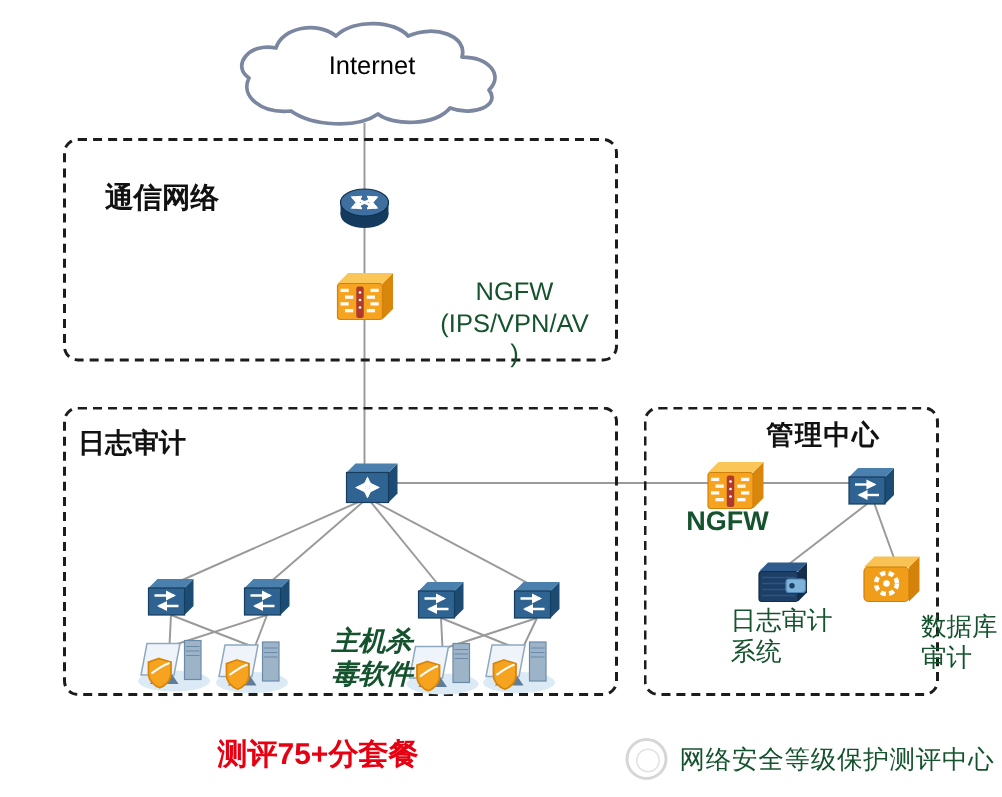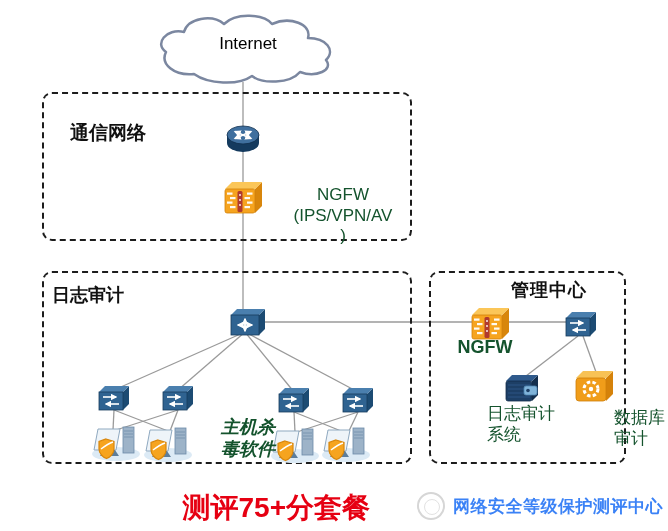--- a/index.html
+++ b/index.html
@@ -22,29 +22,29 @@
   #zone-computing{left:42px;top:271px;width:366px;height:189px;}
   #zone-management{left:429px;top:271px;width:193px;height:189px;}
   #label-boundary{left:70px;top:119px;font-size:19px;line-height:1.45;}
   #label-computing{left:52px;top:283px;font-size:18px;}
   #label-management{left:511px;top:278px;font-size:18px;letter-spacing:1px;}
   #label-ngfw-boundary{left:283px;top:185px;width:120px;text-align:center;font-size:17px;font-weight:500;}
   #label-ngfw-mgmt{left:456px;top:337px;width:58px;text-align:center;font-size:18px;font-weight:600;}
   #label-host-av{left:221px;top:417px;font-size:18px;font-weight:700;font-style:italic;}
   #label-log-audit{left:487px;top:404px;font-size:17px;}
   #label-db-audit{left:567px;top:408px;font-size:17px;margin-left:47px;}
-  #footer-title{position:absolute;left:145px;top:489px;width:225px;text-align:right;
-    font-size:28px;font-weight:700;color:#e60012;z-index:4;}
+  #footer-title{position:absolute;left:145px;top:489px;width:225px;text-align:left;
+    font-size:20px;font-weight:700;color:#e60012;z-index:4;}
   #brand{position:absolute;left:417px;top:490px;height:32px;display:flex;align-items:center;z-index:4;}
   #brand-logo{width:28px;height:28px;border-radius:50%;border:2px solid #d6d6d6;
     box-sizing:border-box;position:relative;}
   #brand-logo:after{content:"";position:absolute;left:5px;top:5px;width:14px;height:14px;
     border-radius:50%;border:1.5px solid #e2e2e2;}
-  #brand-text{margin-left:8px;font-size:17px;color:#3b82f6;letter-spacing:0.5px;
-    text-shadow:1px 1px 0 #fff;font-weight:bold;}
+  #brand-text{margin-left:8px;font-size:17px;color:#14532d;letter-spacing:0.5px;
+    text-shadow:1px 1px 0 #fff;}
 </style>
 </head>
 <body>
 
 <div class="canvas">
 
   <svg width="0" height="0" style="position:absolute">
     <defs>
       <marker id="ah" viewBox="0 0 10 10" refX="8" refY="5" markerWidth="4.2" markerHeight="4.2" orient="auto-start-reverse">
         <path d="M0,0 L10,5 L0,10 Z" fill="#fff"></path>

